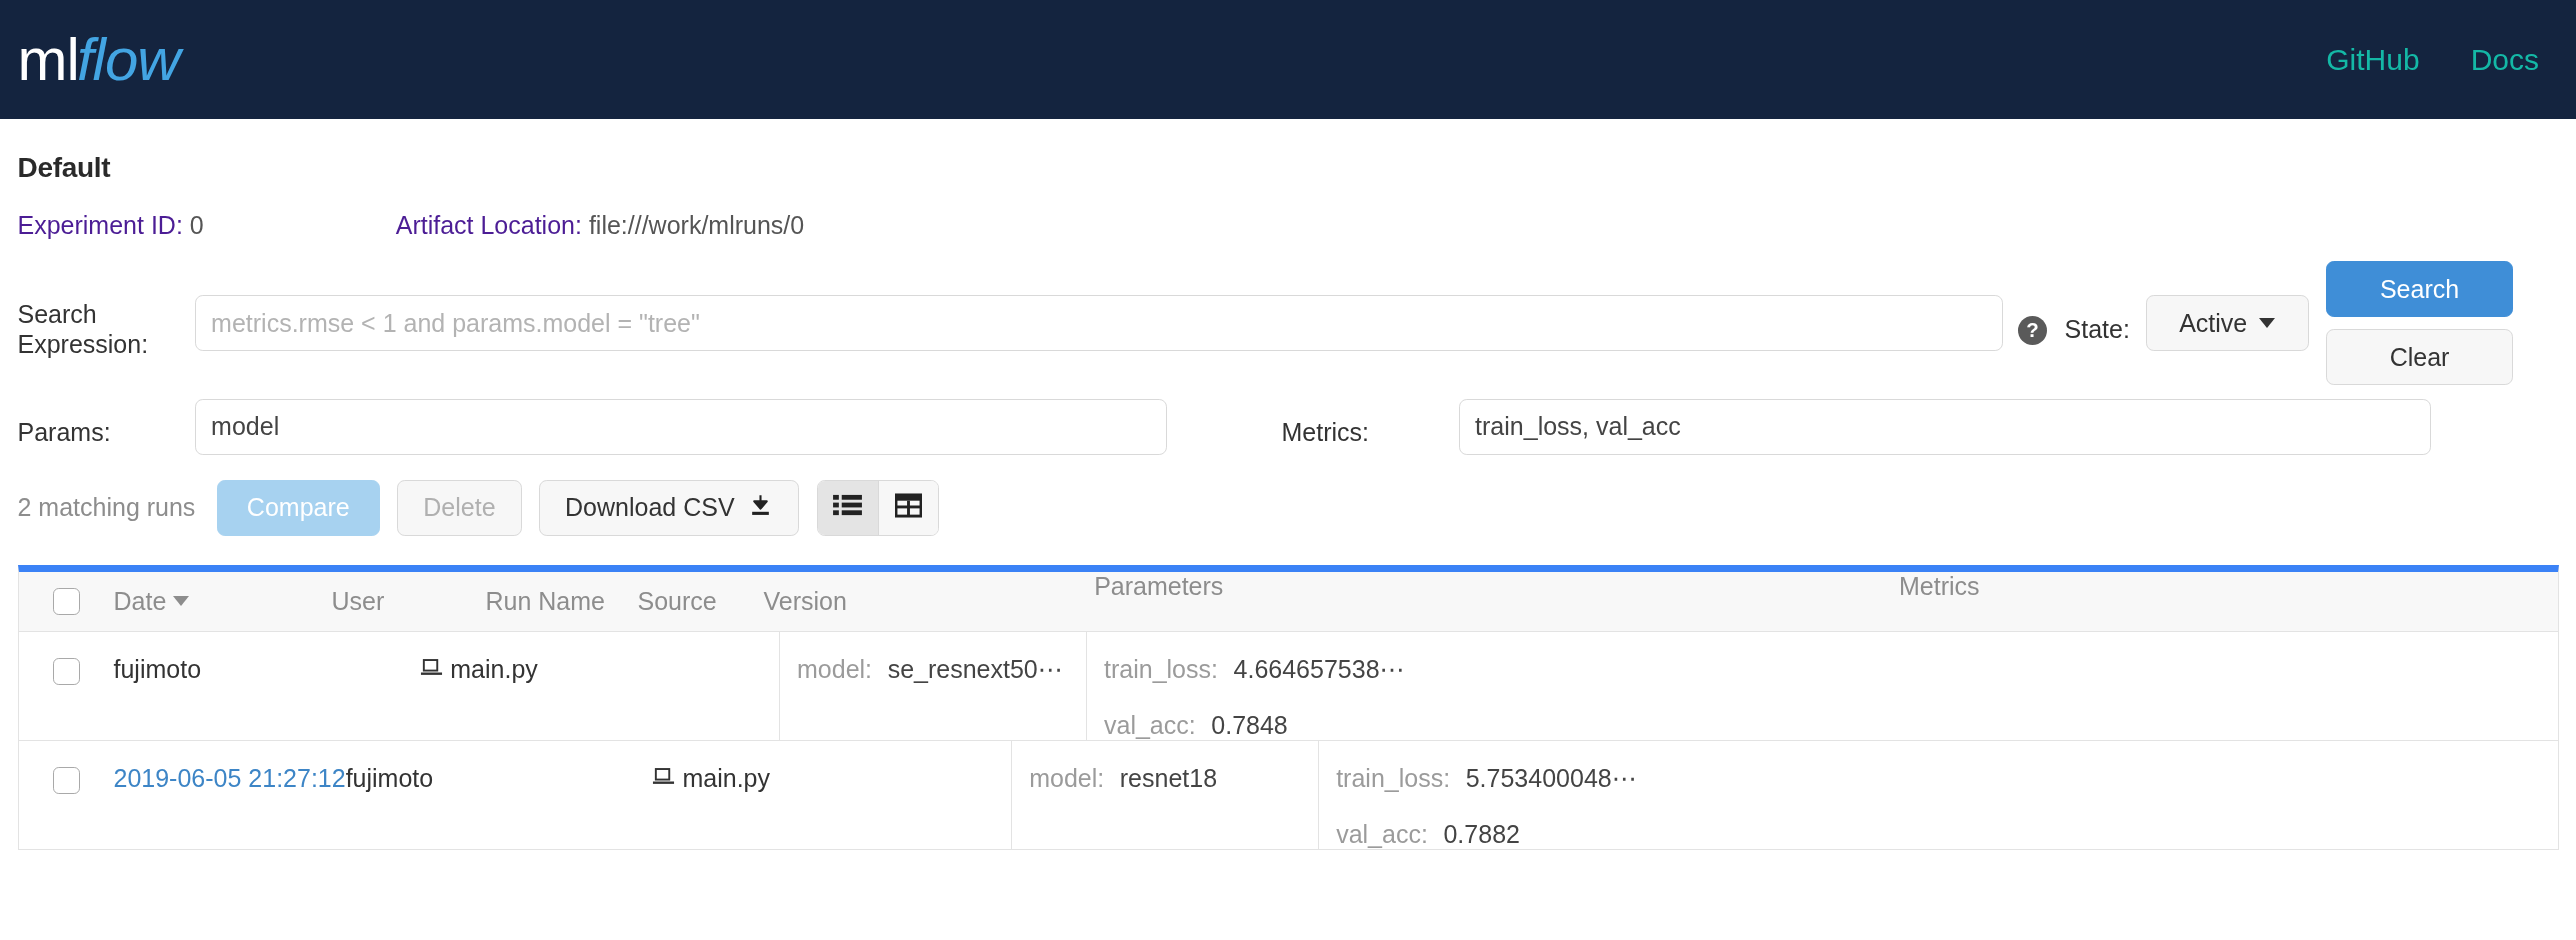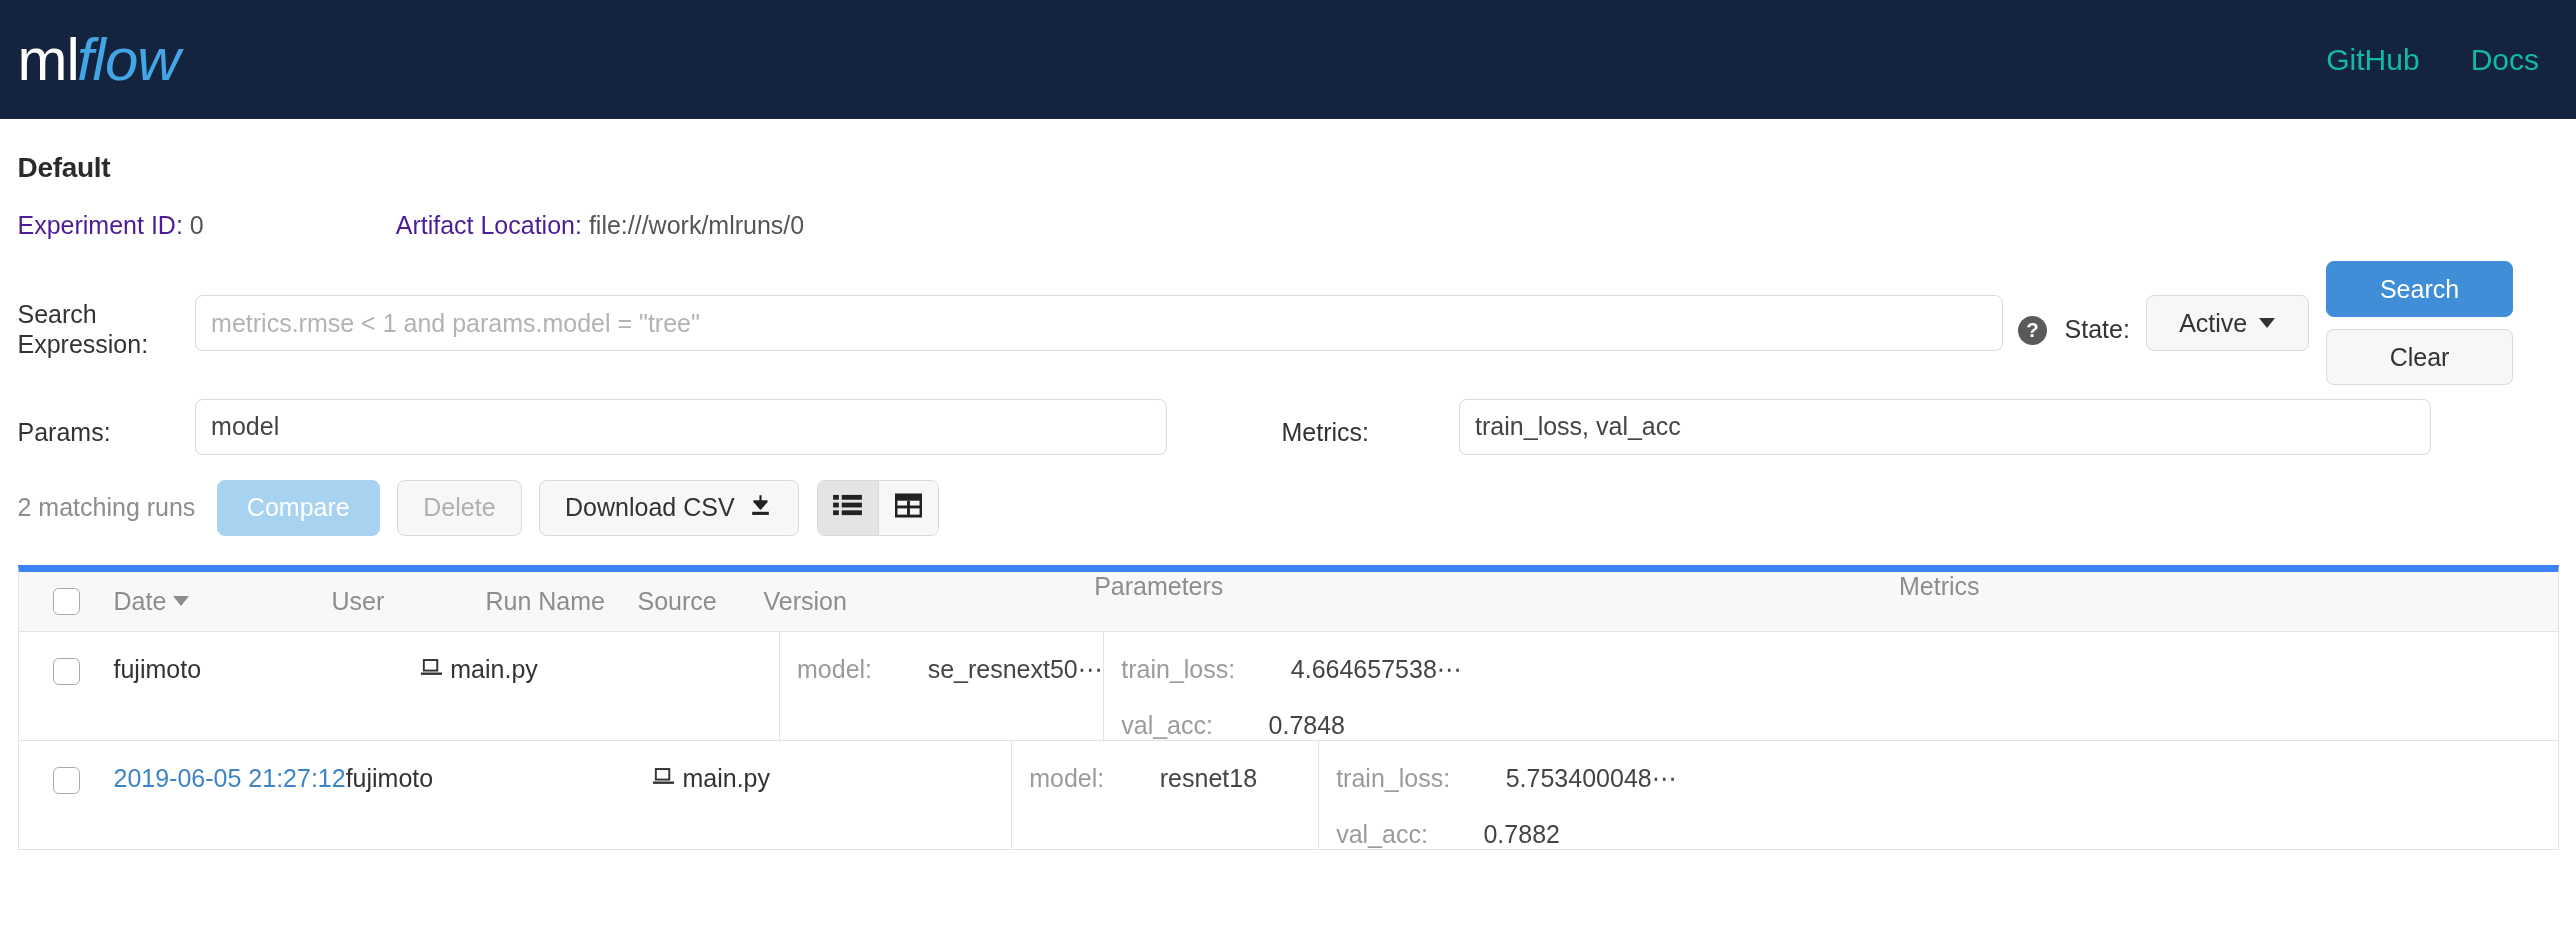--- a/index.html
+++ b/index.html
@@ -288,21 +288,21 @@
   .laptop-icon { flex: 0 0 auto; }
 
   .kv {
     display: flex;
     align-items: baseline;
     white-space: nowrap;
     margin-bottom: 27px;
   }
   .kv:last-child { margin-bottom: 0; align-items: flex-end; }
   .kv-key { color: #9b9b9b; margin-right: 15.6px; }
-  .kv-val { color: #444444; margin-left: 40px; }
+  .kv-val { color: #444444; }
 </style>
 </head>
 <body>
 
 <div class="navbar">
   <div class="logo">
     <span class="ml">ml</span>
       <span class="flow">flow</span>
   </div>
   <div class="nav-links">

